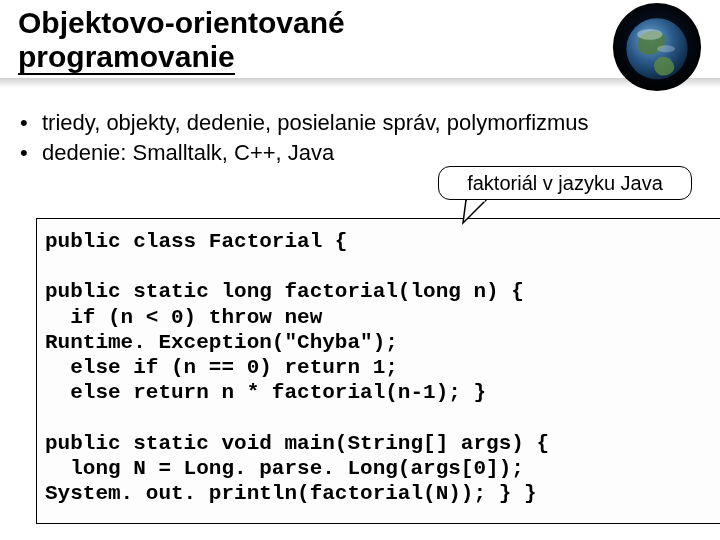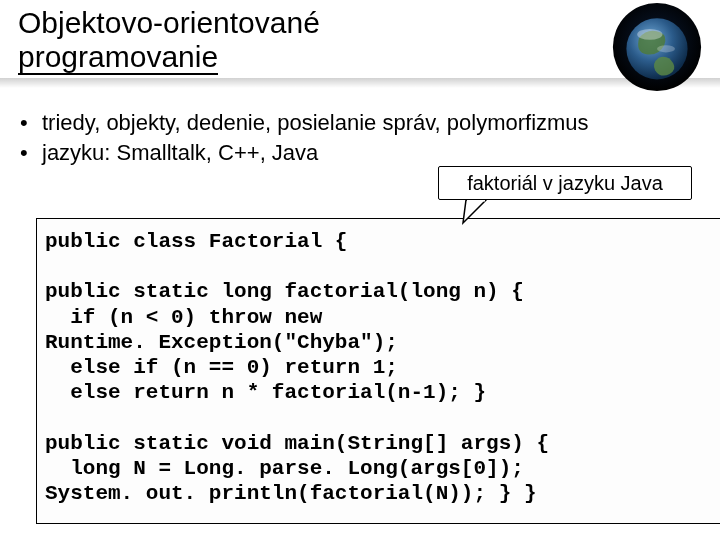--- a/index.html
+++ b/index.html
@@ -34,21 +34,21 @@
     height: 10px;
     background: linear-gradient(to bottom, rgba(0,0,0,0.18), rgba(0,0,0,0));
     z-index: 1;
   }
   .title {
     position: absolute;
     top: 6px;
     left: 18px;
     width: 520px;
     font-size: 30px;
-    font-weight: normal;
+    font-weight: bold;
     line-height: 1.12;
     color: #000;
     z-index: 2;
   }
   .title .underline {
     border-bottom: 2px solid #000;
     padding-bottom: 0;
     display: inline;
   }
   .bullets {
@@ -68,21 +68,21 @@
     flex: 0 0 22px;
   }
   .callout {
     position: absolute;
     top: 166px;
     left: 438px;
     width: 254px;
     height: 34px;
     background: #fff;
     border: 1.5px solid #000;
-    border-radius: 2px;
+    border-radius: 12px;
     display: flex;
     align-items: center;
     justify-content: center;
     font-size: 20px;
     z-index: 4;
     box-sizing: border-box;
   }
   .callout-tail {
     position: absolute;
     top: 199px;
@@ -143,21 +143,21 @@
 
   <div class="shadow-bar"></div>
 
   <div class="bullets">
     <div class="row">
       <div class="dot">•</div>
       <div>triedy, objekty, dedenie, posielanie správ, polymorfizmus</div>
     </div>
     <div class="row">
       <div class="dot">•</div>
-      <div>jazyku: Smalltalk, C++, Java</div>
+      <div>dedenie: Smalltalk, C++, Java</div>
     </div>
   </div>
 
   <div class="callout">
     <span>faktoriál v jazyku Java</span>
   </div>
   <svg class="callout-tail" width="40" height="30">
     <polygon points="4,1 24,1 1,24" fill="#ffffff" stroke="#000" stroke-width="1.5"></polygon>
     <polygon points="5,1 23,1 14,1" fill="#ffffff"></polygon>
     <line x1="5" y1="1" x2="23" y2="1" stroke="#ffffff" stroke-width="3"></line>

